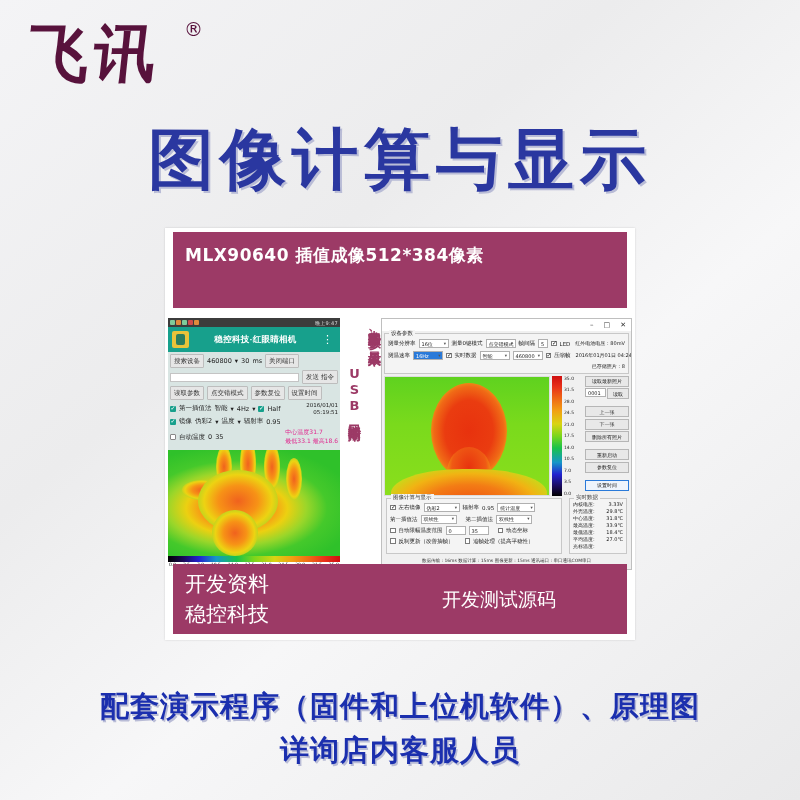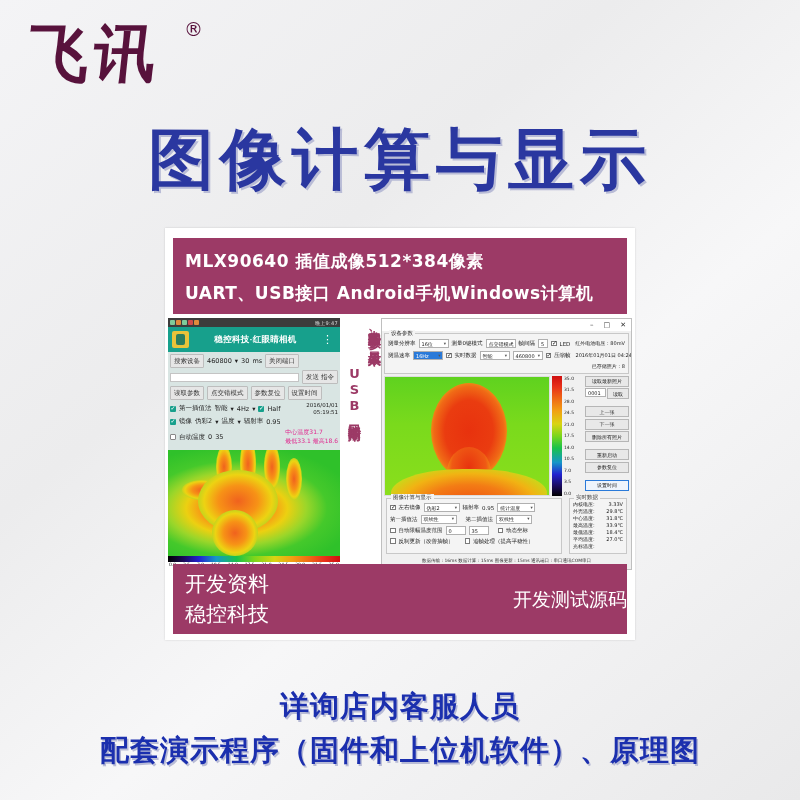--- a/index.html
+++ b/index.html
@@ -33,21 +33,21 @@
   }
 
   
   #product-card {
     position: absolute; left: 165px; top: 228px; width: 470px; height: 412px;
     background: #fff; box-shadow: 0 0 2px rgba(0,0,0,.15);
   }
 
   
   #banner {
-    position: absolute; left: 8px; top: 10px; width: 454px; height: 76px;
+    position: absolute; left: 8px; top: 4px; width: 454px; height: 76px;
     background: #9c3a66; color: #fff;
     padding: 7px 0 0 12px;
   }
   .banner-line { font-size: 17px; font-weight: 700; line-height: 32px; white-space: nowrap; letter-spacing: .5px; }
 
   
   #android { position: absolute; left: 3px; top: 90px; width: 172px; height: 252px; background: #fff; overflow: hidden; }
   #status-bar {
     height: 9px; background: #3c3c3c; color: #ddd; font-size: 5px;
     display: flex; align-items: center; justify-content: space-between; padding: 0 2px;
@@ -142,21 +142,21 @@
   #stat-group { width: 58px; }
   .srow { display: flex; justify-content: space-between; font-size: 5px; color: #222; line-height: 7px; white-space: nowrap; }
   #pc-statusbar { font-size: 4.5px; color: #333; text-align: center; padding: 2px 0 0; white-space: nowrap; }
 
   
   #footer-band {
     position: absolute; left: 8px; top: 336px; width: 454px; height: 70px;
     background: #9c3a66; color: #fff; display: flex; align-items: center;
   }
   #fb-left { width: 150px; padding-left: 12px; font-size: 21px; font-weight: 400; line-height: 30px; }
-  #fb-right { flex: 1; text-align: right; }
+  #fb-right { flex: 1; text-align: center; }
   .fb-r1 { font-size: 19px; line-height: 23px; padding-left: 48px; }
   .fb-r2 { font-size: 18px; line-height: 23px; }
   .fb-r3 { font-size: 18px; line-height: 23px; }
 
   
   #bottom-copy {
     position: absolute; left: 0; top: 684px; width: 800px; text-align: center;
     color: #1b2fae; font-weight: 700; font-size: 29px; line-height: 44px; letter-spacing: 1px;
     text-shadow: 1.5px 1.5px 0 #b9bcd6;
   }
@@ -168,21 +168,20 @@
   <div class="logo-char">飞讯</div>
   <div class="logo-reg">®</div>
 </div>
 
 <div id="headline">图像计算与显示</div>
 
 <div id="product-card">
 
   <div id="banner">
     <div class="banner-line">MLX90640  插值成像512*384像素</div>
-    <div class="banner-line">UART、USB接口  Android手机Windows计算机</div>
   </div>
 
   <div id="android">
     <div id="status-bar">
       <span class="sb-left">
         <span></span><span class="o"></span><span></span><span class="r"></span><span class="o"></span>
       </span>
       <span class="sb-right">晚上9:47</span>
     </div>
 
@@ -435,15 +434,15 @@
       <div>开发资料</div>
       <div>稳控科技</div>
     </div>
     <div id="fb-right">
       <div class="fb-r1">开发测试源码</div>
     </div>
   </div>
 </div>
 
 <div id="bottom-copy">
+  <div>配套演示程序（固件和上位机软件）、原理图</div>
   <div>详询店内客服人员</div>
-  <div>配套演示程序（固件和上位机软件）、原理图</div>
 </div>
 
 </body></html>

